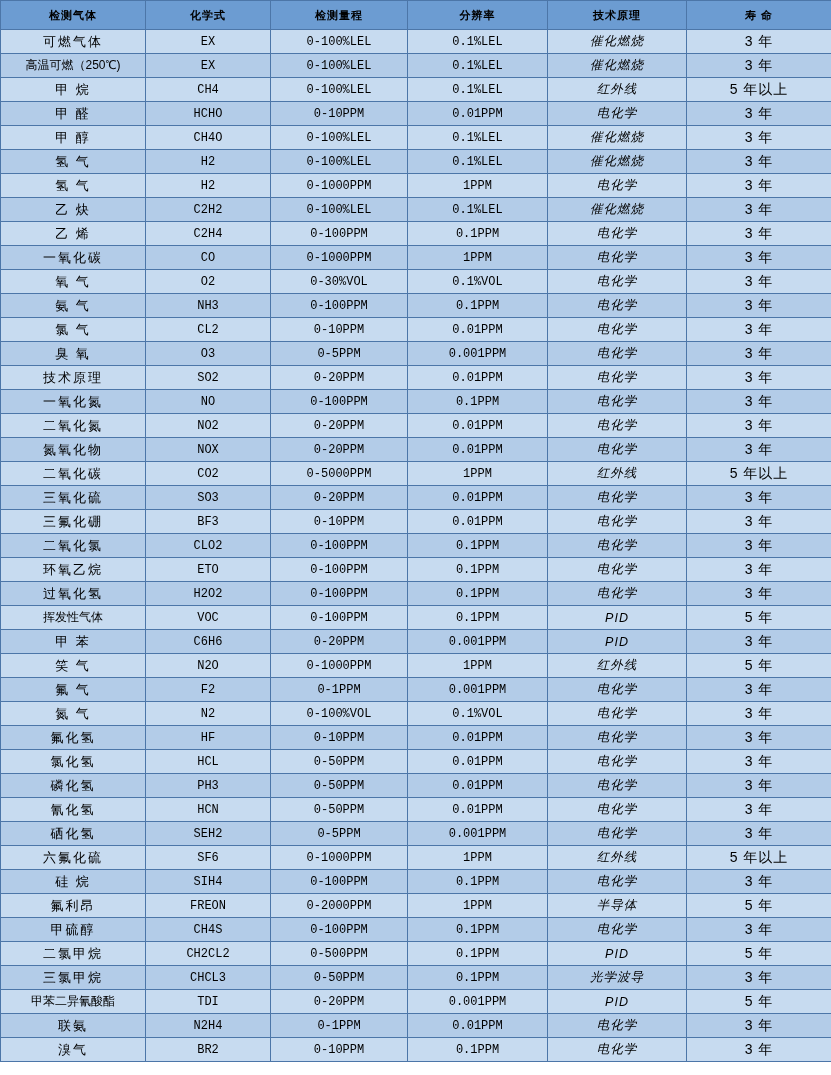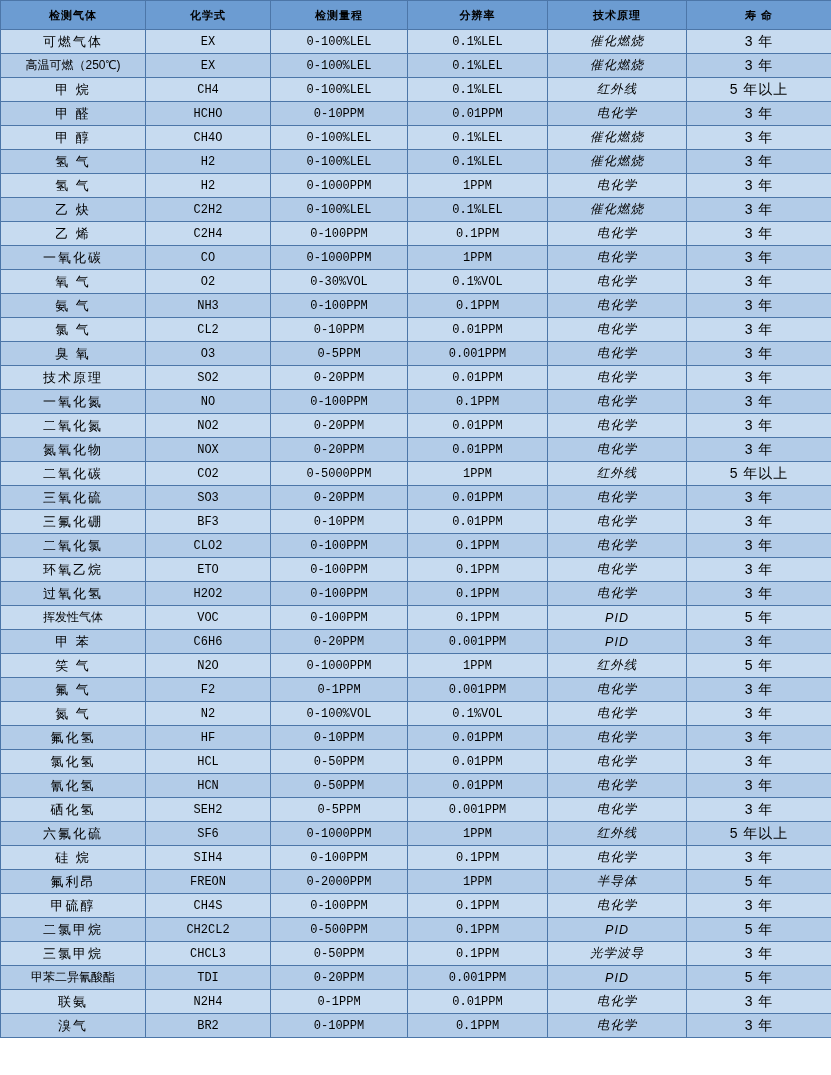--- a/index.html
+++ b/index.html
@@ -340,20 +340,28 @@
       </tr>
       <tr>
         <td class="col-name">氯化氢</td>
         <td class="col-formula">HCL</td>
         <td class="col-range">0-50PPM</td>
         <td class="col-res">0.01PPM</td>
         <td class="col-principle">电化学</td>
         <td class="col-life">3 年</td>
       </tr>
       <tr>
+        <td class="col-name">磷化氢</td>
+        <td class="col-formula">PH3</td>
+        <td class="col-range">0-50PPM</td>
+        <td class="col-res">0.01PPM</td>
+        <td class="col-principle">电化学</td>
+        <td class="col-life">3 年</td>
+      </tr>
+      <tr>
         <td class="col-name">氰化氢</td>
         <td class="col-formula">HCN</td>
         <td class="col-range">0-50PPM</td>
         <td class="col-res">0.01PPM</td>
         <td class="col-principle">电化学</td>
         <td class="col-life">3 年</td>
       </tr>
       <tr>
         <td class="col-name">硒化氢</td>
         <td class="col-formula">SEH2</td>

